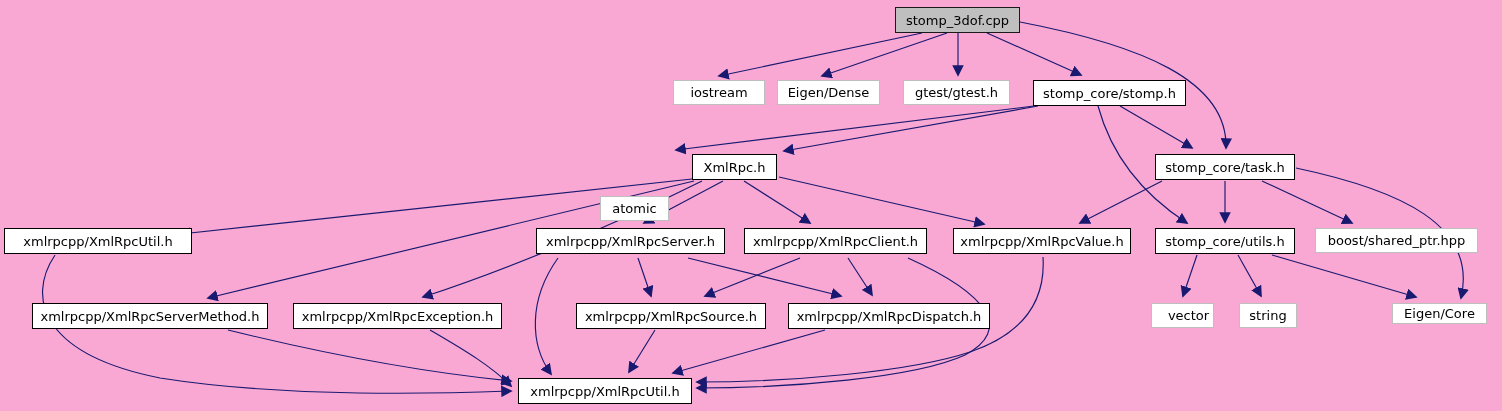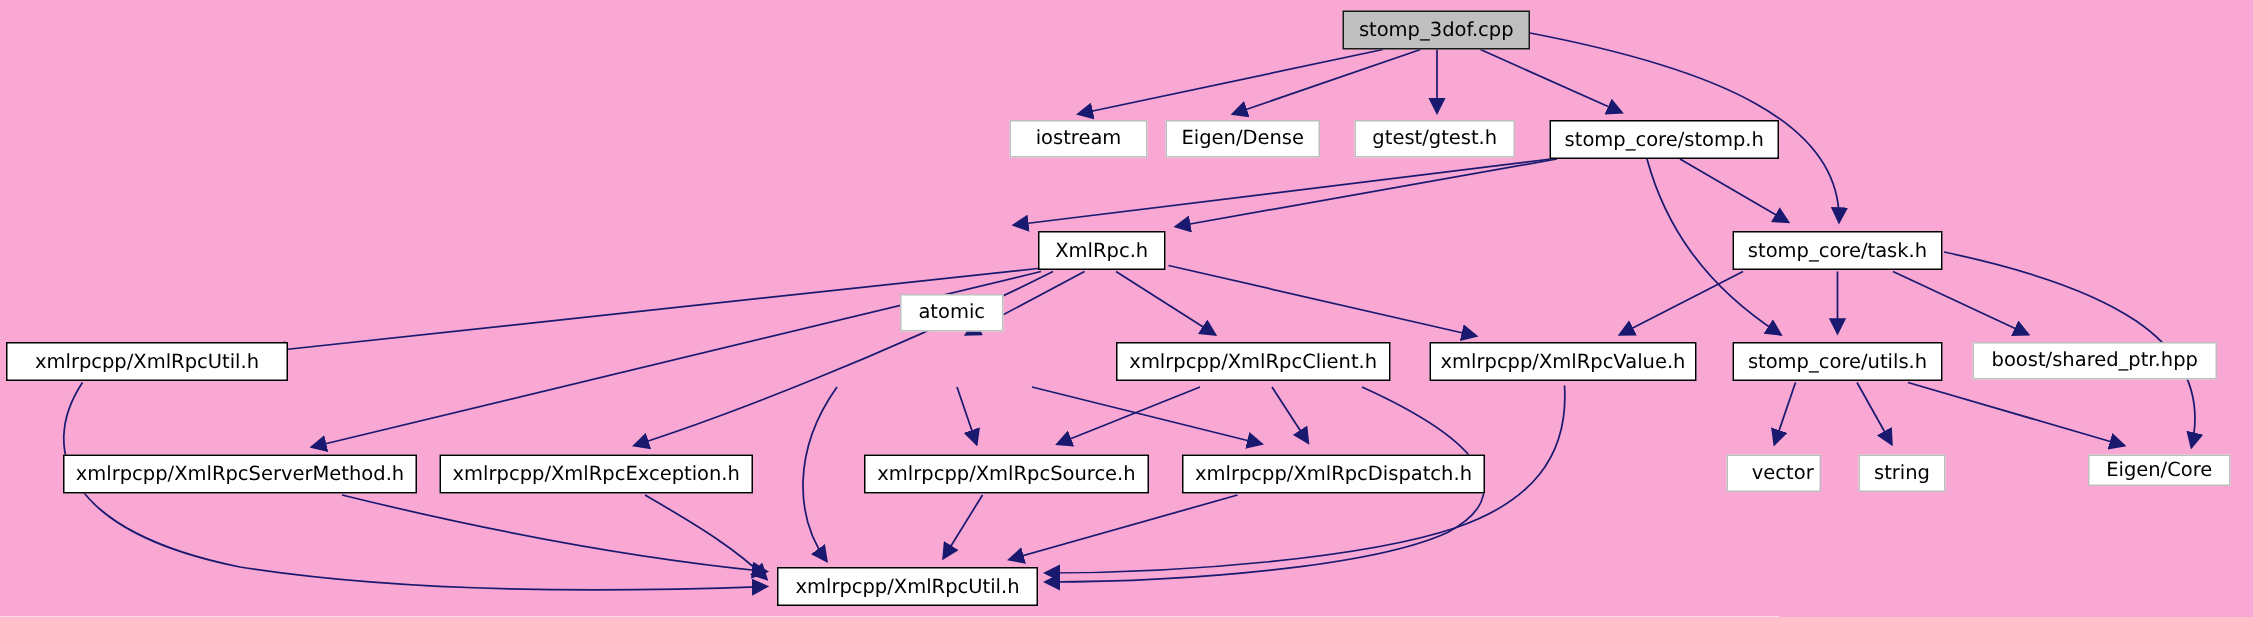--- a/index.html
+++ b/index.html
@@ -65,26 +65,27 @@
   <div class="node" style="left:673px;top:80px;width:92px;height:25px;">iostream</div>
   <div class="node" style="left:777px;top:80px;width:103px;height:25px;">Eigen/Dense</div>
   <div class="node" style="left:903px;top:80px;width:107px;height:25px;">gtest/gtest.h</div>
   <div class="node linked" style="left:1033px;top:80px;width:153px;height:26px;text-align:center;">stomp_core/stomp.h</div>
 
   <div class="node" style="left:600px;top:154px;width:69px;height:25px;margin-top:42px;">atomic</div>
   <div class="node linked" style="left:692px;top:154px;width:85px;height:26px;">XmlRpc.h</div>
   <div class="node linked" style="left:1155px;top:154px;width:140px;height:26px;">stomp_core/task.h</div>
 
   <div class="node linked" style="left:4px;top:228px;width:188px;height:26px;">xmlrpcpp/XmlRpcUtil.h</div>
+  <div class="node linked" style="left:536px;top:228px;width:189px;height:26px;">xmlrpcpp/XmlRpcServer.h</div>
   <div class="node linked" style="left:744px;top:228px;width:183px;height:26px;">xmlrpcpp/XmlRpcClient.h</div>
   <div class="node linked" style="left:953px;top:228px;width:178px;height:26px;">xmlrpcpp/XmlRpcValue.h</div>
   <div class="node linked" style="left:1155px;top:228px;width:140px;height:26px;">stomp_core/utils.h</div>
   <div class="node" style="left:1315px;top:228px;width:163px;height:25px;">boost/shared_ptr.hpp</div>
 
-  <div class="node linked" style="left:42px;top:303px;width:236px;height:26px;">xmlrpcpp/XmlRpcServerMethod.h</div>
+  <div class="node linked" style="left:32px;top:303px;width:236px;height:26px;">xmlrpcpp/XmlRpcServerMethod.h</div>
   <div class="node linked" style="left:293px;top:303px;width:209px;height:26px;">xmlrpcpp/XmlRpcException.h</div>
   <div class="node linked" style="left:576px;top:303px;width:190px;height:26px;">xmlrpcpp/XmlRpcSource.h</div>
   <div class="node linked" style="left:788px;top:303px;width:202px;height:26px;">xmlrpcpp/XmlRpcDispatch.h</div>
   <div class="node" style="left:1151px;top:303px;width:63px;height:25px;padding-left:12px;">vector</div>
   <div class="node" style="left:1239px;top:303px;width:58px;height:25px;">string</div>
   <div class="node" style="left:1392px;top:303px;width:95px;height:21px;text-align:right;">Eigen/Core</div>
 
   <div class="node linked" style="left:518px;top:378px;width:174px;height:26px;">xmlrpcpp/XmlRpcUtil.h</div>
 
 </div>

